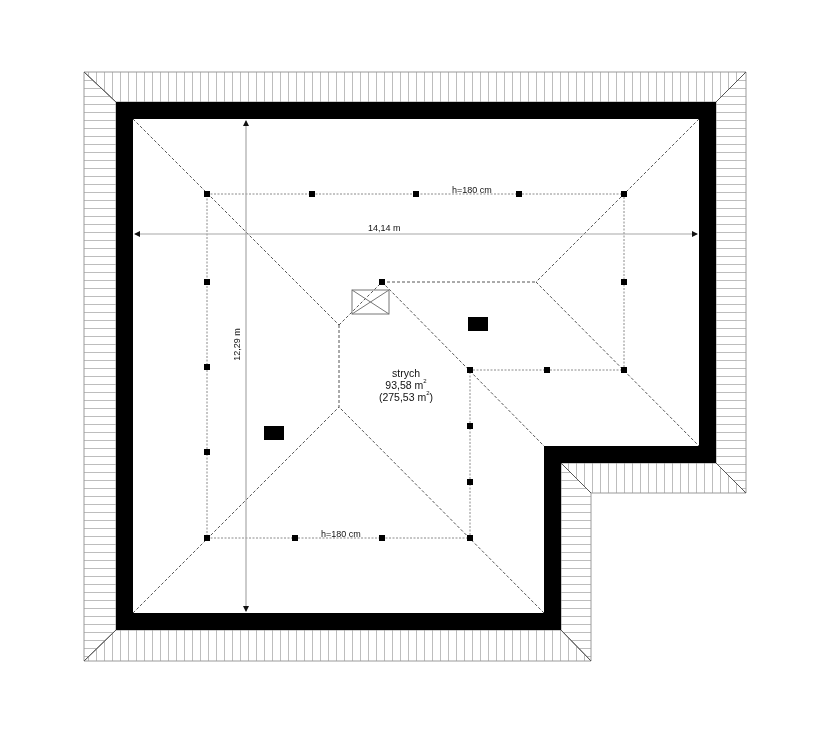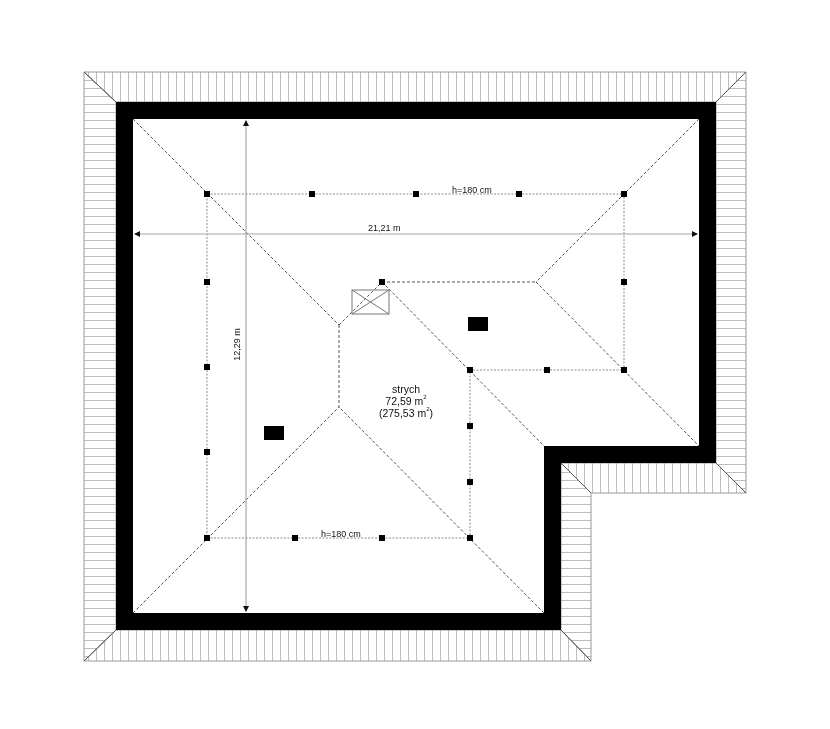--- a/index.html
+++ b/index.html
@@ -1,20 +1,20 @@
 <!DOCTYPE html>
 <html><head>
   <meta charset="utf-8">
   <style>
     html, body { margin: 0; padding: 0; background: #ffffff; }
     body { width: 830px; height: 729px; position: relative; overflow: hidden; font-family: "Liberation Sans", sans-serif; }
     #plan { position: absolute; left: 0; top: 0; width: 830px; height: 729px; }
     .lbl { position: absolute; color: #111; font-family: "Liberation Sans", sans-serif; white-space: nowrap; line-height: 1; }
     .small { font-size: 9px; }
-    .room { font-size: 10.5px; text-align: center; line-height: 1.15; margin-top: 16px; }
+    .room { font-size: 10.5px; text-align: center; line-height: 1.15; }
     .rot { transform: rotate(-90deg); transform-origin: center center; }
     sup { font-size: 6px; vertical-align: top; position: relative; top: -1px; }
   </style>
 </head>
 <body>
 
 <svg id="plan" viewBox="0 0 830 729" xmlns="http://www.w3.org/2000/svg">
   <defs>
     <pattern id="hatchV" patternUnits="userSpaceOnUse" width="8" height="10">
       <line x1="0.5" y1="0" x2="0.5" y2="10" stroke="#bdbdbd" stroke-width="1"></line>
@@ -103,20 +103,20 @@
   <g fill="#111">
     <polygon points="134,234 140,231 140,237"></polygon>
     <polygon points="698,234 692,231 692,237"></polygon>
     <polygon points="246,120 243,126 249,126"></polygon>
     <polygon points="246,612 243,606 249,606"></polygon>
   </g>
 </svg>
 
 <div class="lbl small" style="left:452px; top:186px;">h=180 cm</div>
 <div class="lbl small" style="left:321px; top:530px;">h=180 cm</div>
-<div class="lbl small" style="left:368px; top:224px;">21,21 m</div>
+<div class="lbl small" style="left:368px; top:224px;">14,14 m</div>
 <div class="lbl small rot" style="left:217px; top:340px; width:40px; text-align:center;">12,29 m</div>
 
 <div class="lbl room" style="left:366px; top:367px; width:80px;">
   <div>strych</div>
-  <div><span>72,59 m</span><sup>2</sup></div>
+  <div><span>93,58 m</span><sup>2</sup></div>
   <div><span>(275,53 m</span><sup>2</sup><span>)</span></div>
 </div>
 
 </body></html>

